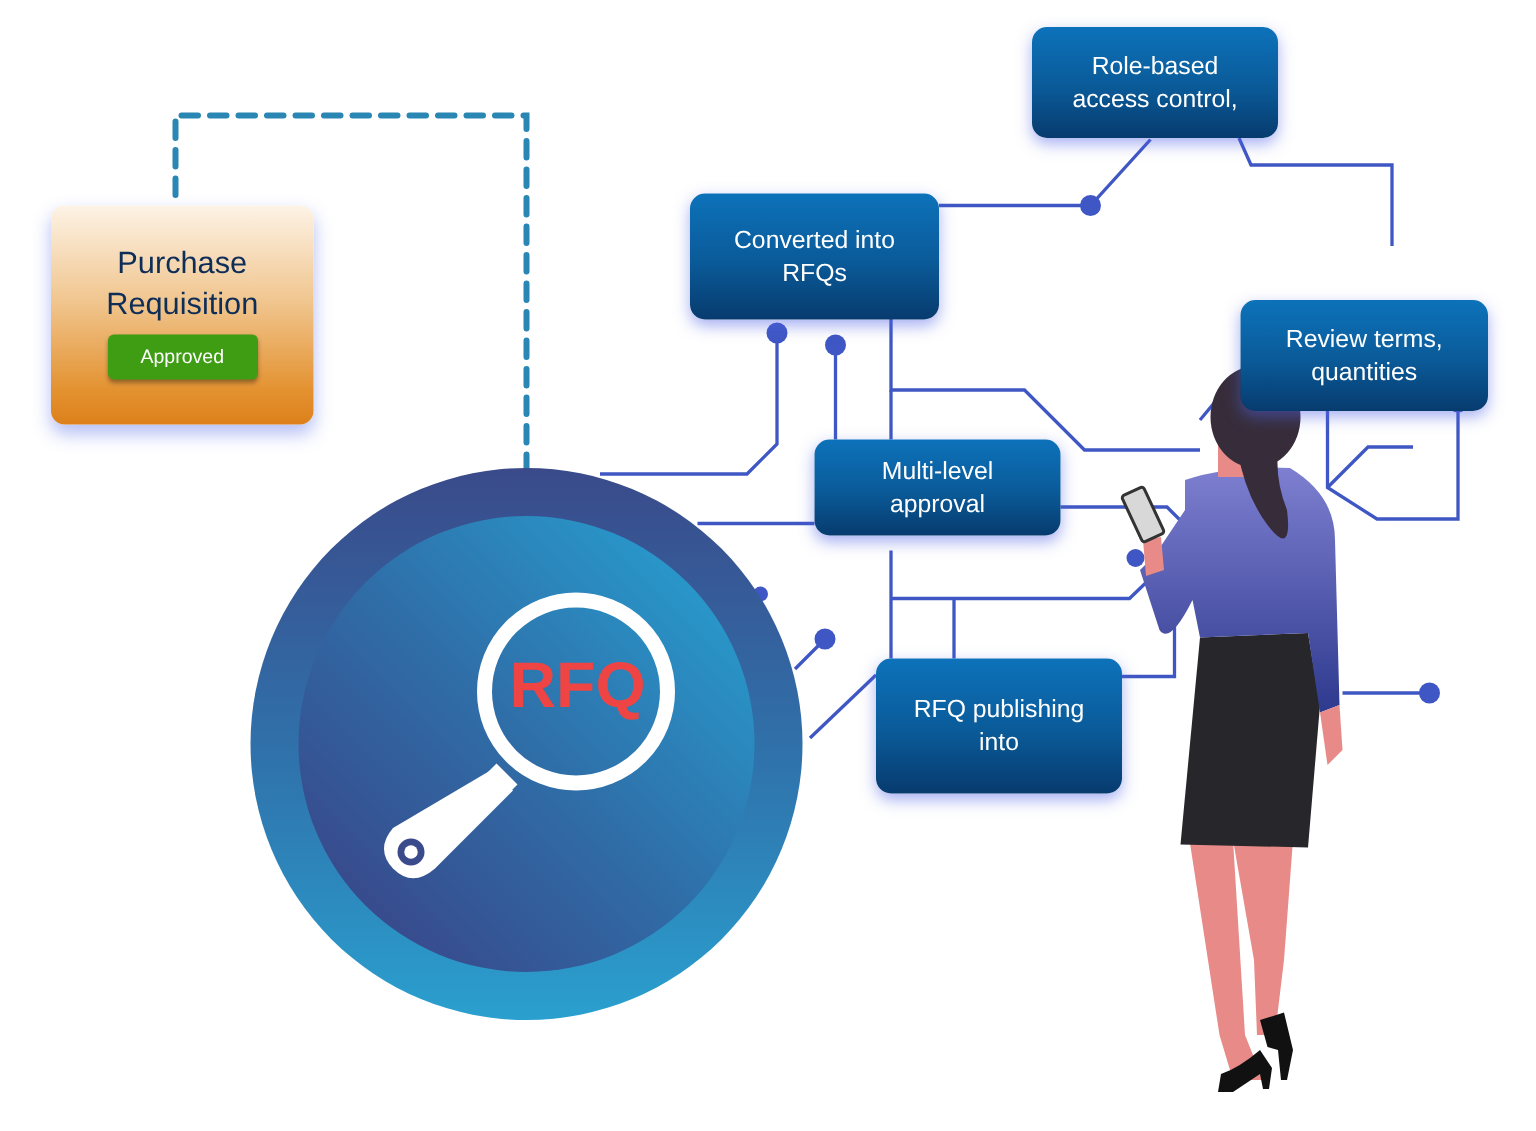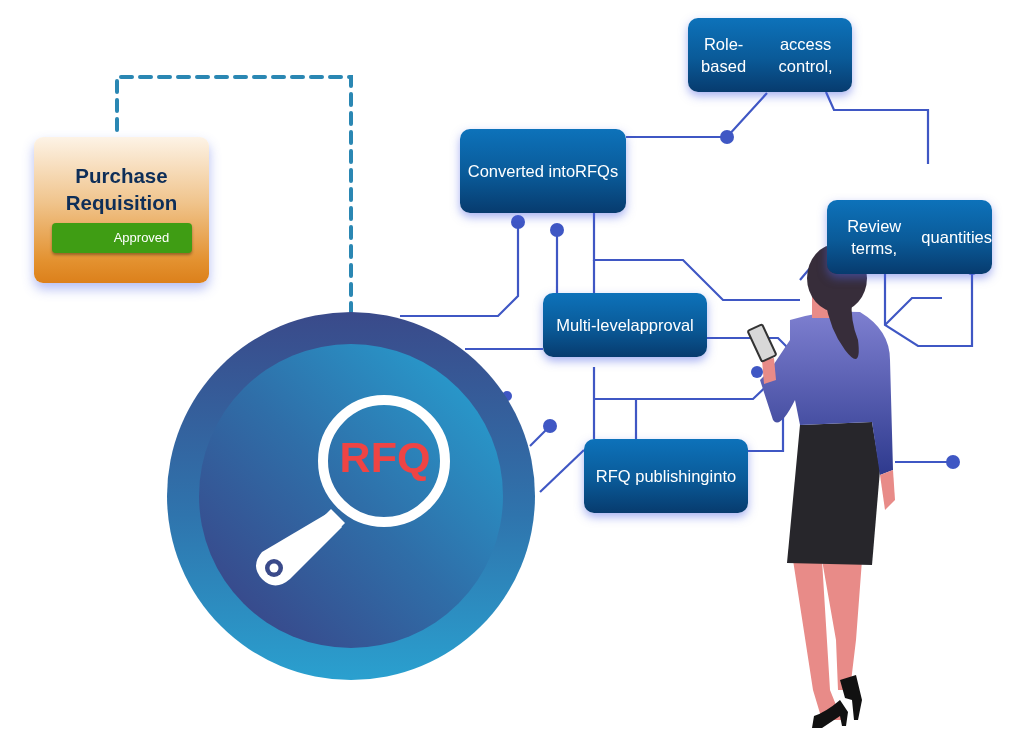--- a/index.html
+++ b/index.html
@@ -5,40 +5,39 @@
   html, body { margin: 0; padding: 0; background: #ffffff; }
   body { width: 1024px; height: 754px; position: relative; overflow: hidden; font-family: "Liberation Sans", sans-serif; }
   svg.lines { position: absolute; left: 0; top: 0; width: 1024px; height: 754px; }
   .pr-card {
     position: absolute; left: 34px; top: 137px; width: 175px; height: 146px;
     border-radius: 9px;
     background: linear-gradient(180deg, #fdf3e6 0%, #f0c48c 45%, #e3912f 85%, #dc801b 100%);
     box-shadow: 0 6px 12px rgba(90,110,230,0.45);
     text-align: center;
   }
-  .pr-title { margin-top: 25px; font-weight: bold; font-size: 20.5px; line-height: 27px; color: #0e2e58; }
+  .pr-title { margin-top: 25px; font-weight: normal; font-size: 20.5px; line-height: 27px; color: #0e2e58; }
   .pr-badge {
     display: inline-block; margin-top: 7px; width: 100px; height: 30px; line-height: 30px;
     border-radius: 4px; background: #3f9d14; color: #ffffff; font-size: 13px;
     box-shadow: 0 2px 3px rgba(0,0,0,0.35);
-    padding-left: 40px;
   }
   .node {
     position: absolute; border-radius: 10px;
     background: linear-gradient(180deg, #0d72ba 0%, #0a5a98 55%, #073b6e 100%);
     color: #ffffff; font-size: 16.5px; line-height: 22px; text-align: center;
-    display: flex; align-items: center; justify-content: center; flex-direction: row;
+    display: flex; align-items: center; justify-content: center; flex-direction: column;
     box-shadow: 0 4px 10px rgba(80,100,230,0.5);
   }
   .node span { display: block; }
   #node-role { left: 688px; top: 18px; width: 164px; height: 74px; }
   #node-converted { left: 460px; top: 129px; width: 166px; height: 84px; }
   #node-review { left: 827px; top: 164px; width: 165px; height: 74px; margin-top: 36px; }
   #node-multi { left: 543px; top: 293px; width: 164px; height: 64px; }
-  #node-publish { left: 584px; top: 439px; width: 164px; height: 74px; }
+  #node-publish { left: 584px; top: 439px; width: 164px; height: 90px; }
   .rfq-text {
     position: absolute; left: 318px; top: 432px; width: 134px; text-align: center;
     color: #ef4444; font-weight: bold; font-size: 43px; line-height: 50px;
   }
 </style>
 </head>
 <body>
 
 <svg class="lines" viewBox="0 0 1024 754">
   <defs>

